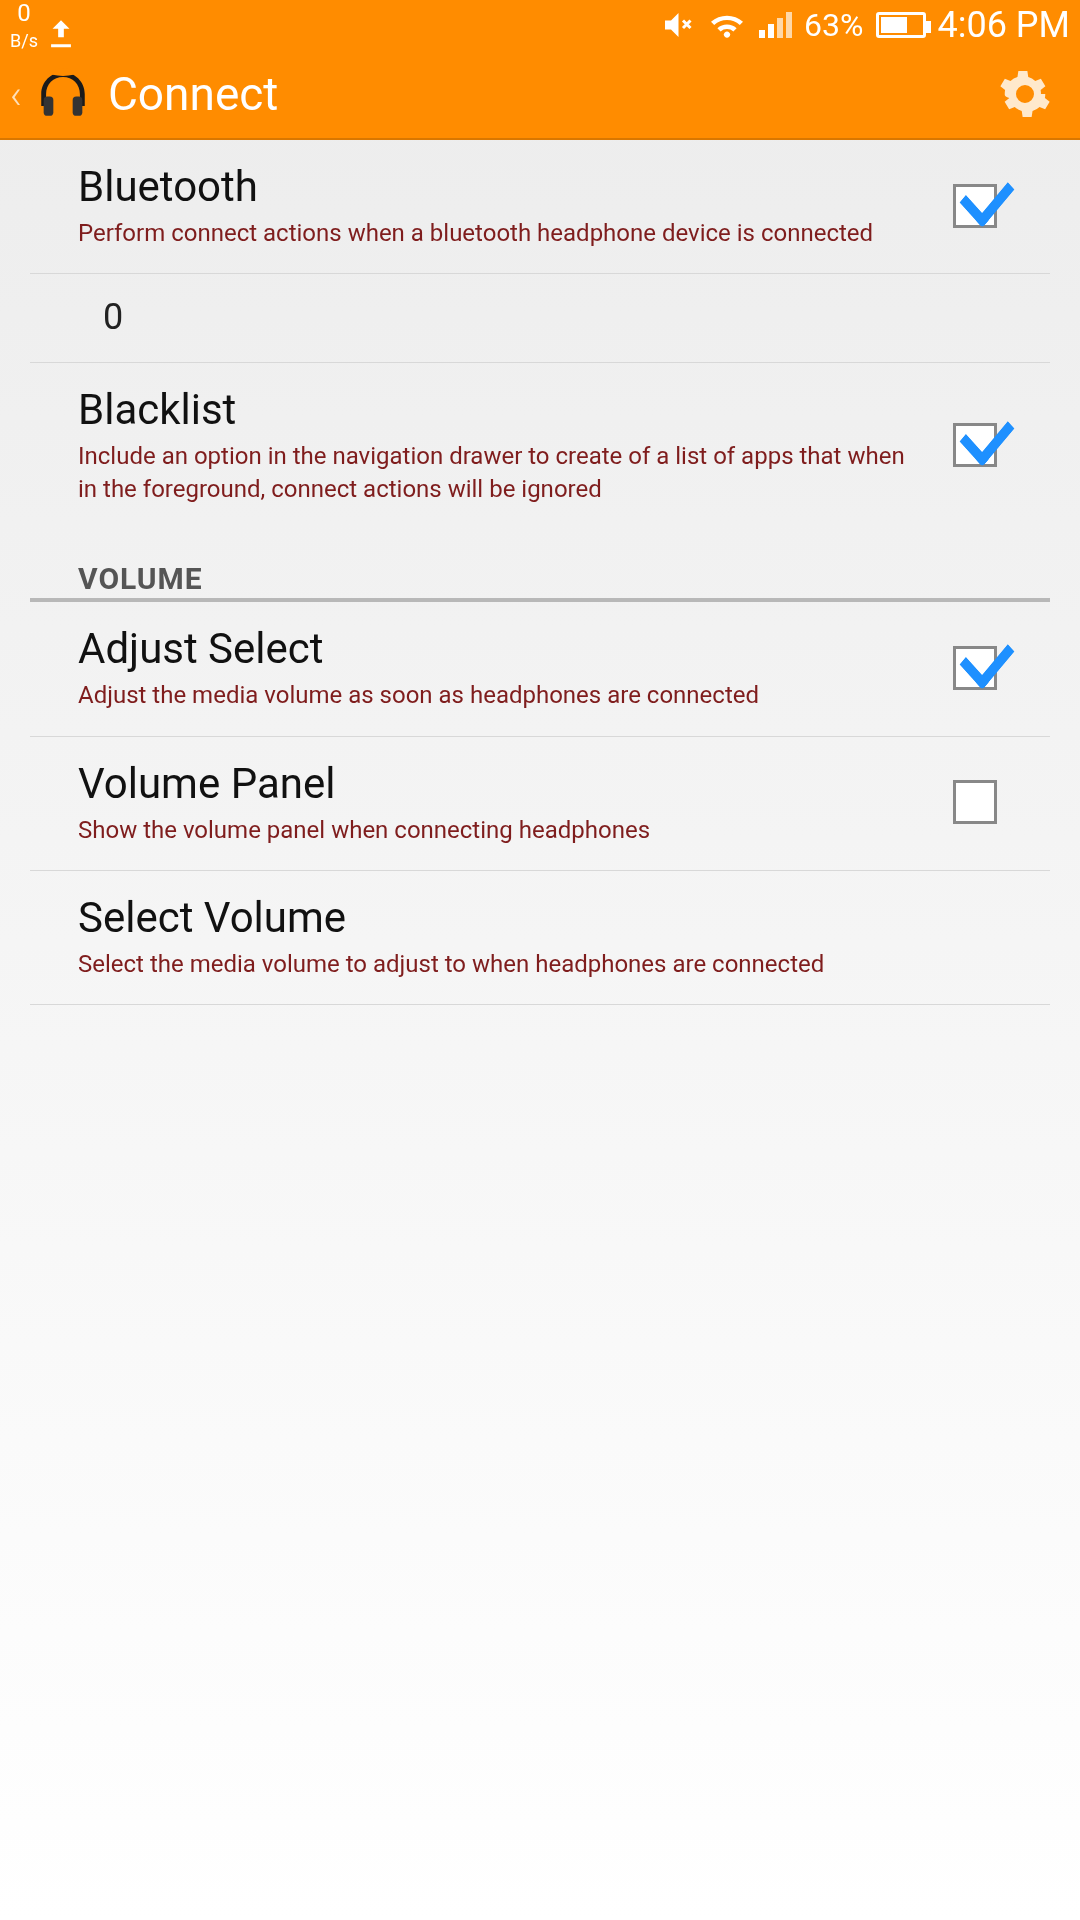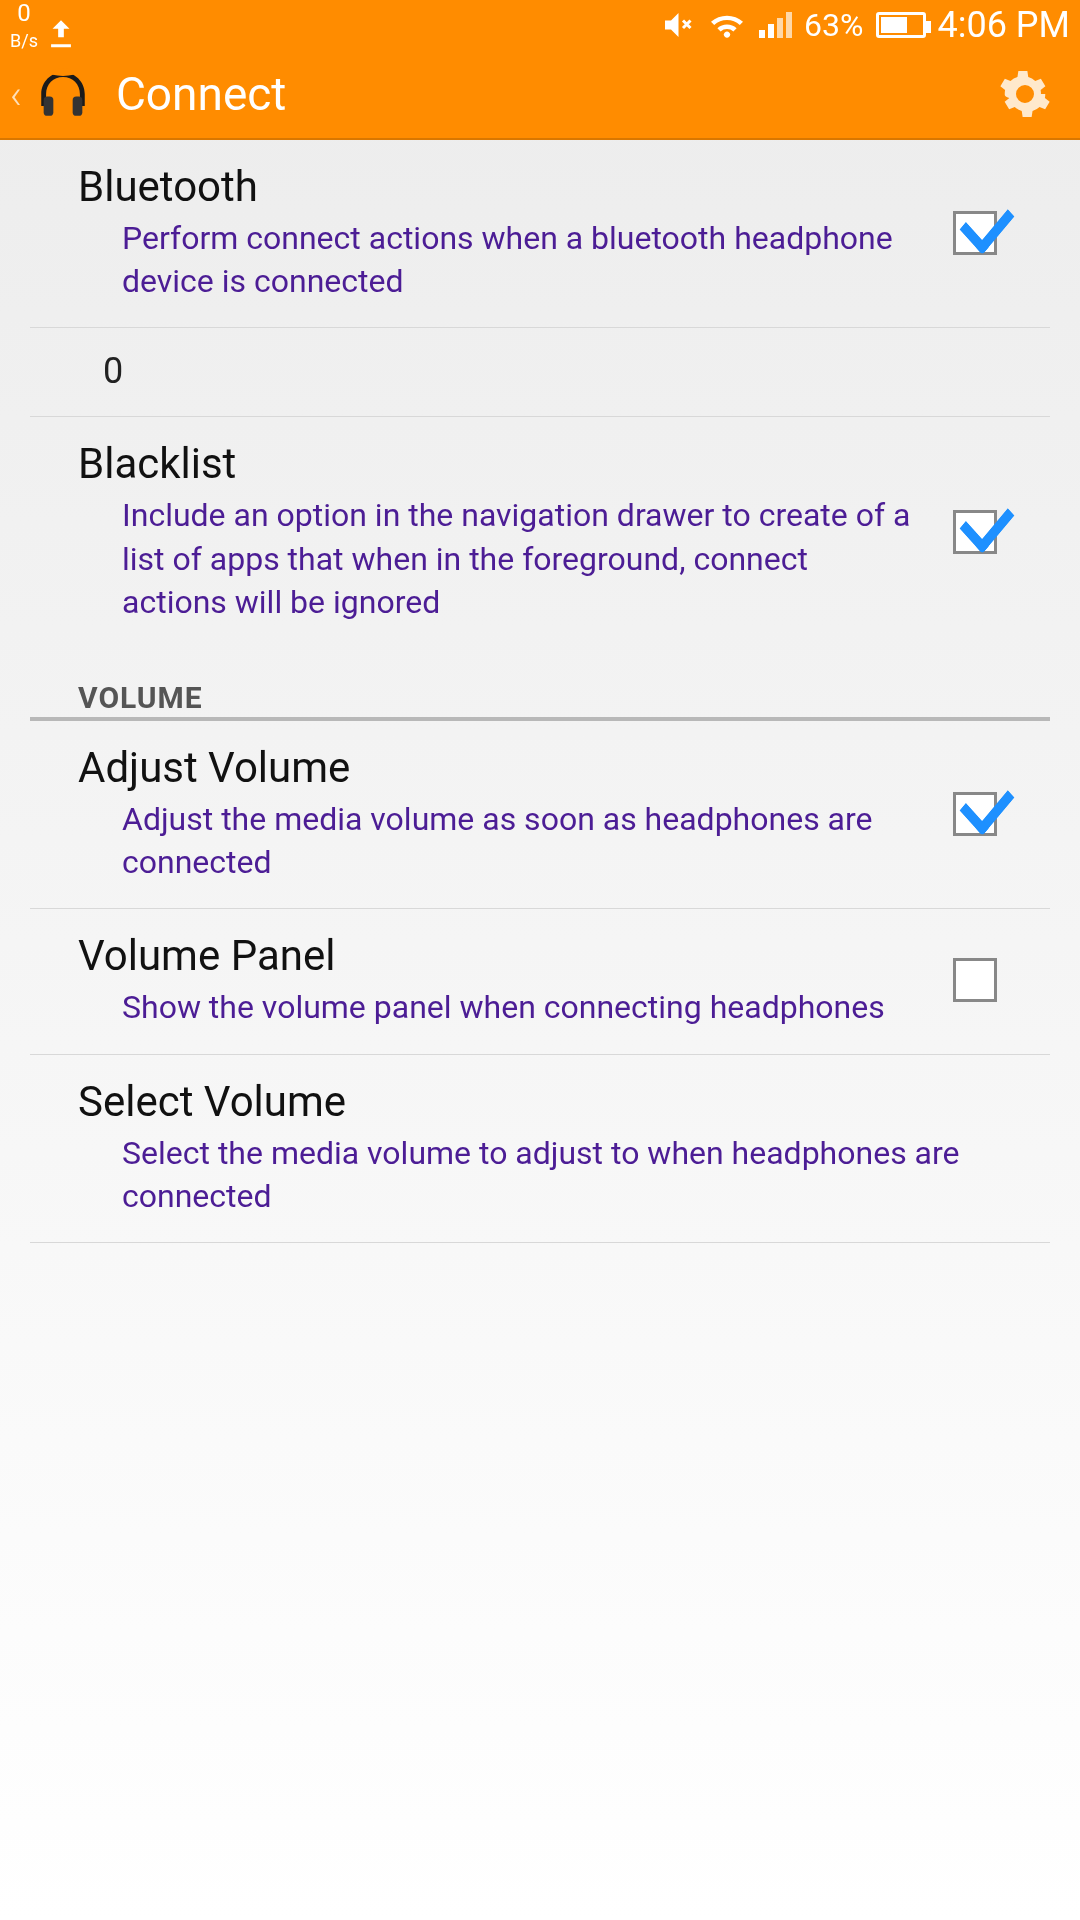--- a/index.html
+++ b/index.html
@@ -33,36 +33,36 @@
     height: 90px;
     background: #ff8c00;
     border-bottom: 2px solid #d97700;
     display: flex;
     align-items: center;
     justify-content: space-between;
     padding: 0 28px 0 10px;
     color: #fff;
   }
   .app-bar-left { display: flex; align-items: center; gap: 12px; }
-  .app-bar-title { font-size: 46px; font-weight: 400; margin-left: 12px;}
+  .app-bar-title { font-size: 46px; font-weight: 400; margin-left: 4px;}
   .chevron-back { font-size: 40px; color: #ffe0b8; font-weight: 300; }
 
   
   .settings-list { padding: 0 0 0 0; }
   .setting-item {
     display: flex;
     align-items: center;
     padding: 22px 40px 24px 48px;
     border-bottom: 1px solid #d8d8d8;
     margin: 0 30px;
   }
   .setting-item:first-child { border-top: none; }
   .setting-text { flex: 1; padding-right: 20px; }
   .setting-title { font-size: 42px; color: #111; margin-bottom: 6px; }
-  .setting-desc { font-size: 32px; color: #4c1d95; line-height: 1.35; margin-left: 44px; }
+  .setting-desc { font-size: 24px; color: #7f1d1d; line-height: 1.35; }
   .setting-value { font-size: 36px; color: #222; width: 70px; text-align: center; }
   .setting-control { width: 70px; display: flex; justify-content: center; align-items: center; }
 
   .section-header {
     padding: 32px 48px 2px 48px;
     margin: 0 30px;
     font-size: 30px;
     font-weight: bold;
     color: #555;
     border-bottom: 4px solid #b8b8b8;
@@ -202,21 +202,21 @@
     </div>
     <div class="setting-control">
       <div class="checkbox checked"></div>
     </div>
   </div>
 
   <div class="section-header">VOLUME</div>
 
   <div class="setting-item">
     <div class="setting-text">
-      <div class="setting-title">Adjust Volume</div>
+      <div class="setting-title">Adjust Select</div>
       <div class="setting-desc">Adjust the media volume as soon as headphones are connected</div>
     </div>
     <div class="setting-control">
       <div class="checkbox checked"></div>
     </div>
   </div>
 
   <div class="setting-item">
     <div class="setting-text">
       <div class="setting-title">Volume Panel</div>

